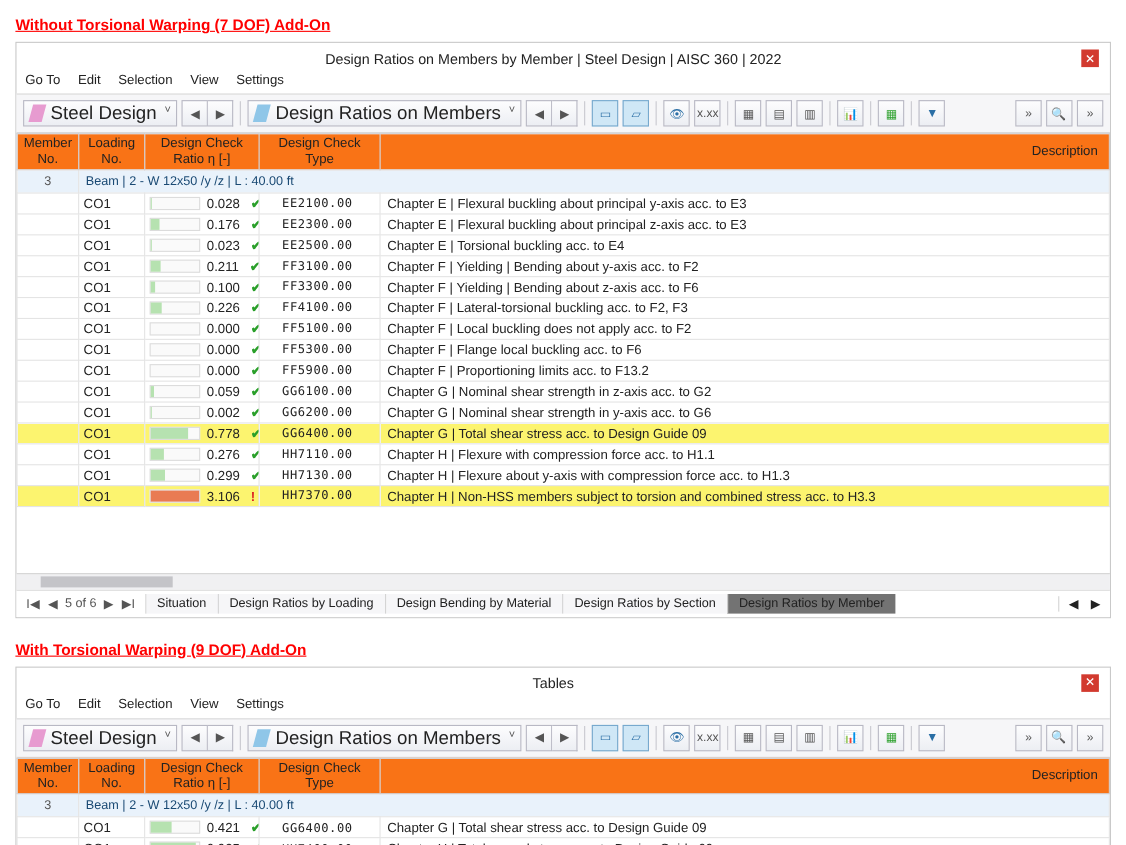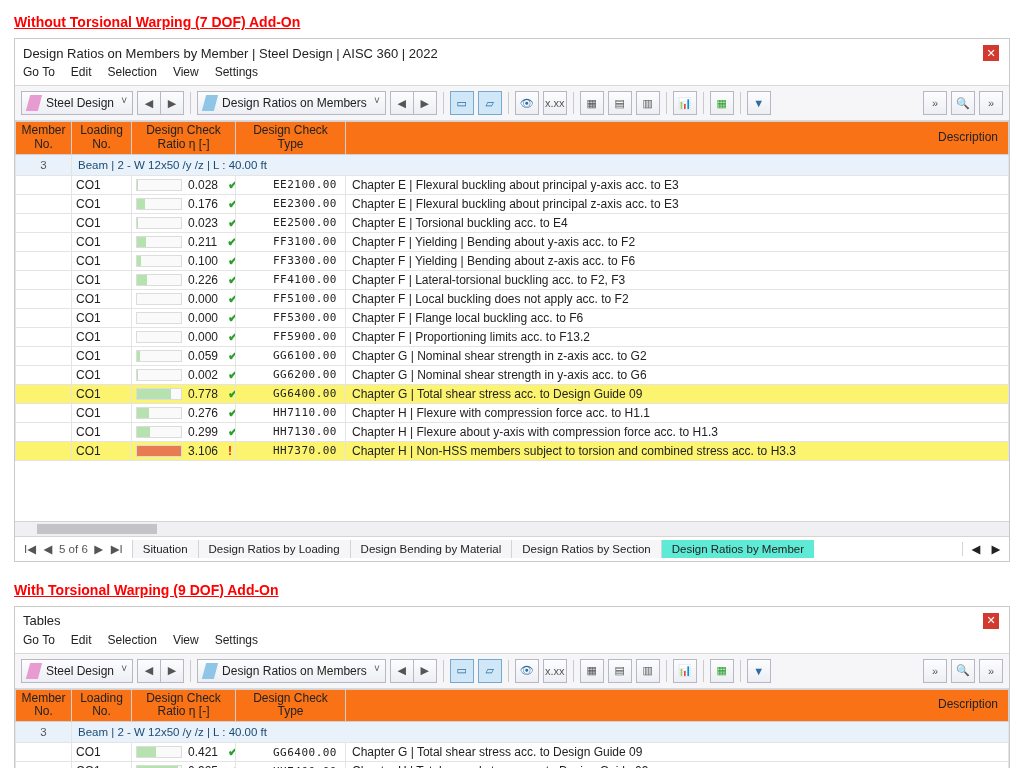--- a/index.html
+++ b/index.html
@@ -24,20 +24,21 @@
     margin-bottom: 20px;
     background: #fff;
     position: relative;
   }
   .titlebar {
     display: flex;
     align-items: center;
     padding: 6px 8px 2px 8px;
     font-size: 13px;
     color: #222;
+    text-align: center;
   }
   .titlebar .title { flex:1; }
   .closebtn {
     width: 16px; height: 16px;
     background: #d23a2f;
     color: #fff;
     display: flex;
     align-items: center;
     justify-content: center;
     font-size: 11px;
@@ -62,21 +63,21 @@
     gap: 4px;
     height: 26px;
   }
   .combo {
     display: flex;
     align-items: center;
     height: 22px;
     background: linear-gradient(#fdfdfe, #eceef3);
     border: 1px solid #b8b8c4;
     padding: 0 18px 0 6px;
-    font-size: 12px;
+    font-size: 17px;
     position: relative;
     white-space: nowrap;
   }
   .combo::after {
     content: "˅";
     position: absolute;
     right: 5px;
     top: 3px;
     font-size: 10px;
     color: #555;
@@ -150,21 +151,21 @@
     position:relative;
   }
   .ratio-bar {
     position:absolute; left:0; top:0; bottom:0;
     background:#b6e2b0;
   }
   .ratio-bar.red { background:#e97b53; }
   .ratio-val { flex:1; text-align:right; padding-right:2px; }
   .chk { color:#2a9f2a; font-weight:bold; margin-left:2px; }
   .bang { color:#d22; font-weight:bold; margin-left:2px; }
-  .tbl tbody td.type { text-align:right; font-family: "Consolas","Lucida Console",monospace; font-size:11px; letter-spacing:0.5px; padding-right:8px;}
+  .tbl tbody td.type { text-align:center; font-family: "Consolas","Lucida Console",monospace; font-size:11px; letter-spacing:0.5px; padding-right:8px;}
   .tbl tbody td.desc { padding-left:6px; }
   .grp-row td {
     background:#e9f2fb;
     color:#1a4a74;
     font-size:11.5px;
     padding:2px 6px !important;
   }
   tr.hl-yellow td { background:#fcf46f !important; }
   .empty-area {
     height: 60px;
@@ -206,21 +207,21 @@
     overflow:hidden;
   }
   .footerbar .tab {
     padding:3px 10px;
     border-left:1px solid #d4d4d4;
     background:#f6f6f8;
     cursor:pointer;
     white-space:nowrap;
   }
   .footerbar .tab.active {
-    background:#5eead4;
+    background:#737373;
     font-weight:500;
     color:#222;
   }
   .footerbar .scroller {
     padding:0 6px;
     border-left:1px solid #d4d4d4;
     display:flex; align-items:center; gap:6px;
     color:#222;
   }
   .ico { display:inline-block; }

